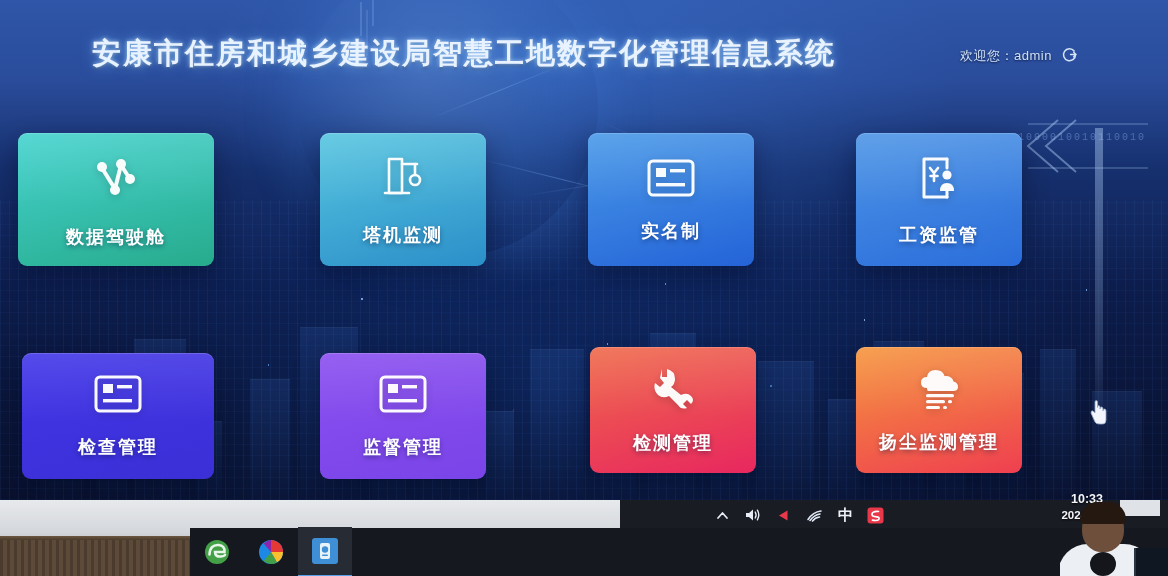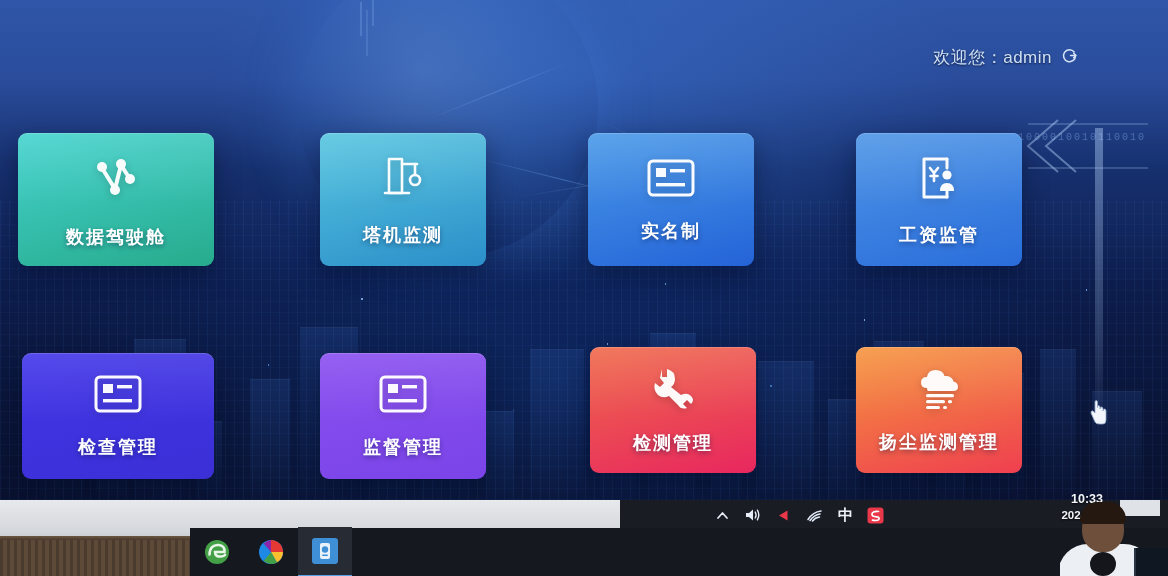--- a/index.html
+++ b/index.html
@@ -115,22 +115,22 @@
   .hdr{position:absolute;left:0;top:34px;width:1168px;height:52px;}
   .hdr-title{
     position:absolute;left:92px;top:0;
     font-size:29px;font-weight:700;letter-spacing:2px;
     color:#e9f3ff;
     text-shadow:0 0 14px rgba(110,180,255,.75),0 0 4px rgba(200,228,255,.9),0 2px 3px rgba(0,20,60,.6);
     white-space:nowrap;
   }
   .hdr-user{
     position:absolute;right:90px;top:12px;
-    display:flex;align-items:flex-end;gap:9px;
-    font-size:17px;color:#cfe0f5;letter-spacing:.5px;white-space:nowrap;
+    display:flex;align-items:center;gap:9px;
+    font-size:13px;color:#cfe0f5;letter-spacing:.5px;white-space:nowrap;
     text-shadow:0 1px 2px rgba(0,15,45,.8);
   }
   .logout-ico{display:block;}
 
   
   .grid{position:absolute;left:0;top:0;width:1168px;height:500px;}
   .card{
     position:absolute;border-radius:9px;
     box-shadow:0 10px 26px rgba(0,10,40,.45), inset 0 1px 0 rgba(255,255,255,.16);
     display:flex;flex-direction:column;align-items:center;justify-content:center;
@@ -239,20 +239,21 @@
       </svg>
     </div>
     <div class="vbeam"></div>
     <div class="cursor">
       <svg width="18" height="26" viewBox="0 0 18 26" aria-hidden="true">
         <path d="M5 2 L5 13 L3 11 Q1 10 1 13 L5 22 Q6 24 9 24 L13 24 Q16 24 16 20 L16 11 Q16 9 14.5 9 Q13 9 13 11 L13 9 Q13 7 11.5 7 Q10 7 10 9 L10 7.5 Q10 5.5 8.5 5.5 Q7.5 5.5 7.5 7.5 L7.5 2 Q7.5 0.5 6.2 0.5 Q5 0.5 5 2 Z" fill="#f2f6fc" stroke="#8fa6c4" stroke-width=".8"></path>
       </svg>
     </div>
 
     <div class="hdr">
+      <div class="hdr-title">安康市住房和城乡建设局智慧工地数字化管理信息系统</div>
       <div class="hdr-user">
         <span>欢迎您：admin</span>
         <span class="logout-ico">
           <svg width="17" height="17" viewBox="0 0 17 17" aria-hidden="true">
             <path d="M13.2 5.0 A6 6 0 1 0 14.5 8.5" fill="none" stroke="#d6e4f7" stroke-width="1.5" stroke-linecap="round"></path>
             <path d="M9.6 8.5 L14.8 8.5 M12.7 6.3 L15 8.5 L12.7 10.7" fill="none" stroke="#d6e4f7" stroke-width="1.5" stroke-linecap="round" stroke-linejoin="round"></path>
           </svg>
         </span>
       </div>
     </div>

